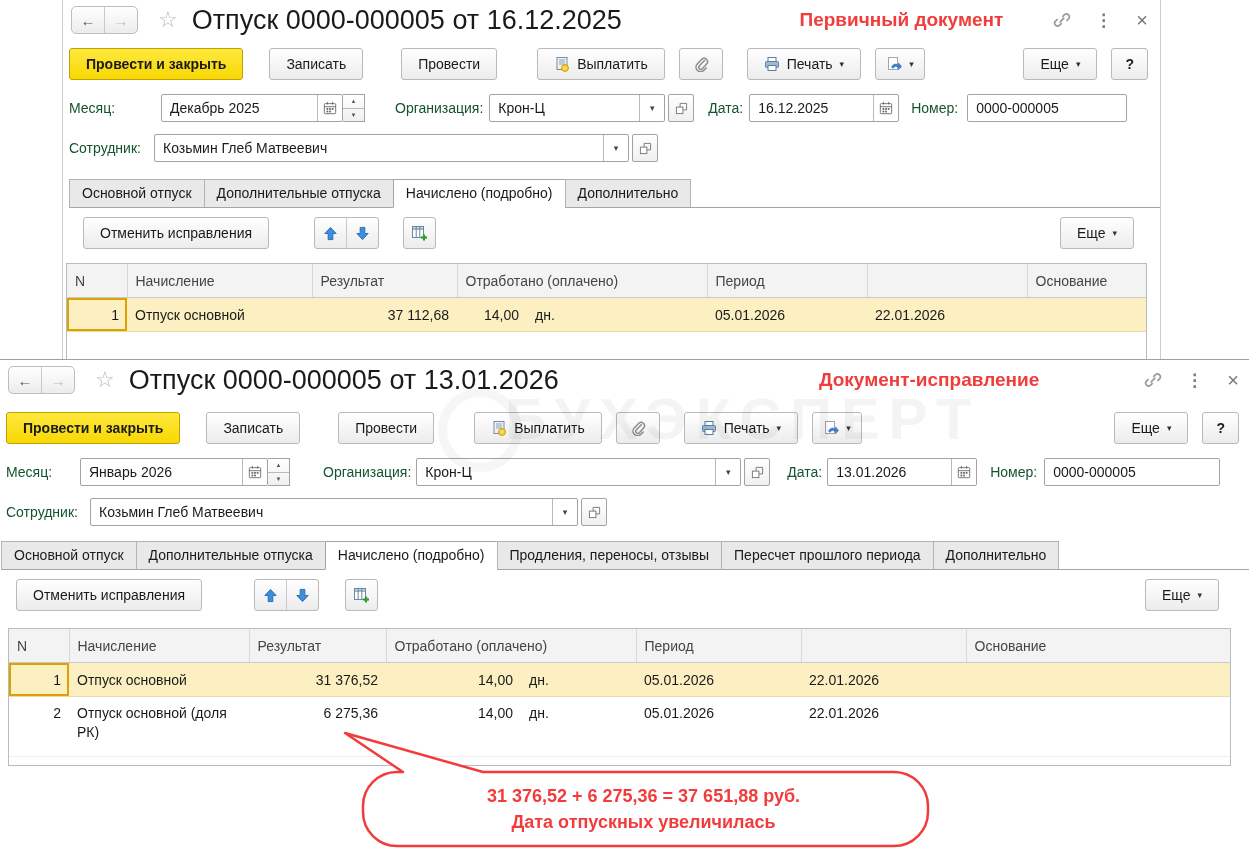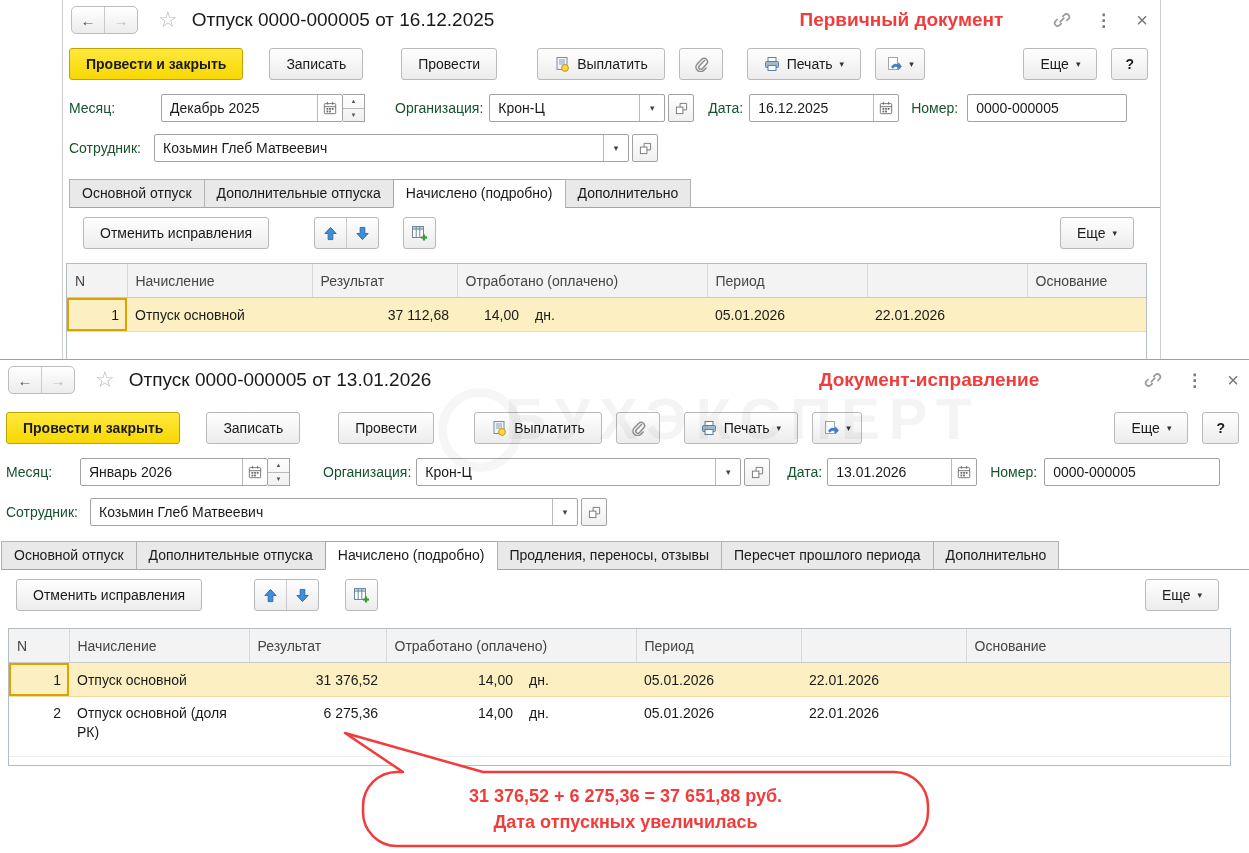--- a/index.html
+++ b/index.html
@@ -8,21 +8,21 @@
   .w{position:absolute;background:#fff;box-sizing:border-box;}
   #win-top{left:62px;top:0;width:1099px;height:359px;border-left:1px solid #cdcdcd;border-right:1px solid #cdcdcd;overflow:hidden;}
   #win-bottom{left:0;top:359px;width:1249px;height:494px;border-top:1px solid #9f9f9f;overflow:hidden;}
 
   .hdr{display:flex;align-items:center;height:40px;}
   .navgrp{display:inline-flex;border:1px solid #bdbdbd;border-radius:5px;overflow:hidden;
           background:linear-gradient(#ffffff,#ececec);height:26px;flex:0 0 auto;}
   .navbtn{width:32px;display:flex;align-items:center;justify-content:center;font-size:15px;color:#555;}
   .navbtn.fwd{border-left:1px solid #c9c9c9;color:#bdbdbd;}
   .star{font-size:22px;color:#b9b9b9;margin-left:20px;line-height:1;}
-  .title{font-size:19px;margin-left:14px;white-space:nowrap;}
+  .title{font-size:27px;margin-left:14px;white-space:nowrap;}
   .annot{font-size:19px;font-weight:bold;margin-left:auto;white-space:nowrap;color:#f23c3c;}
   .hicons{display:flex;align-items:center;gap:24px;flex:0 0 auto;}
   .kebab{font-size:17px;color:#777;font-weight:bold;}
   .close{font-size:20px;color:#777;}
   .hic svg{display:block;}
 
   .tbar{display:flex;align-items:flex-start;}
   .btn{appearance:none;display:inline-flex;align-items:center;justify-content:center;height:32px;
        padding:0 16px;background:linear-gradient(#ffffff,#ececec);border:1px solid #b9b9b9;
        border-radius:3px;font-size:14px;color:#1a1a1a;font-family:inherit;gap:7px;white-space:nowrap;box-sizing:border-box;}
@@ -523,16 +523,16 @@
     </table>
   </div>
 </div>
 
 <div class="wm-ring" style="left:438px;top:388px"></div>
 <div class="wm" style="left:505px;top:385px">БУХЭКСПЕРТ</div>
 
 <svg class="bubble" width="610" height="130" viewBox="0 0 610 130" style="left:333px;top:725px">
   <path d="M 12 8 L 150 47 L 561 47 A 34 34 0 0 1 595 81 L 595 87 A 34 34 0 0 1 561 121 L 64 121 A 34 34 0 0 1 30 87 L 30 81 A 34 34 0 0 1 64 47 L 70 47 Z" fill="#ffffff" stroke="#f23c3c" stroke-width="2.5" stroke-linejoin="round"></path>
 </svg>
-<div class="bubble-text" style="left:343px;top:772px;width:565px;height:74px">
+<div class="bubble-text" style="left:361px;top:772px;width:565px;height:74px">
   <div>31 376,52 + 6 275,36 = 37 651,88 руб.</div>
   <div>Дата отпускных увеличилась</div>
 </div>
 
 </body></html>

